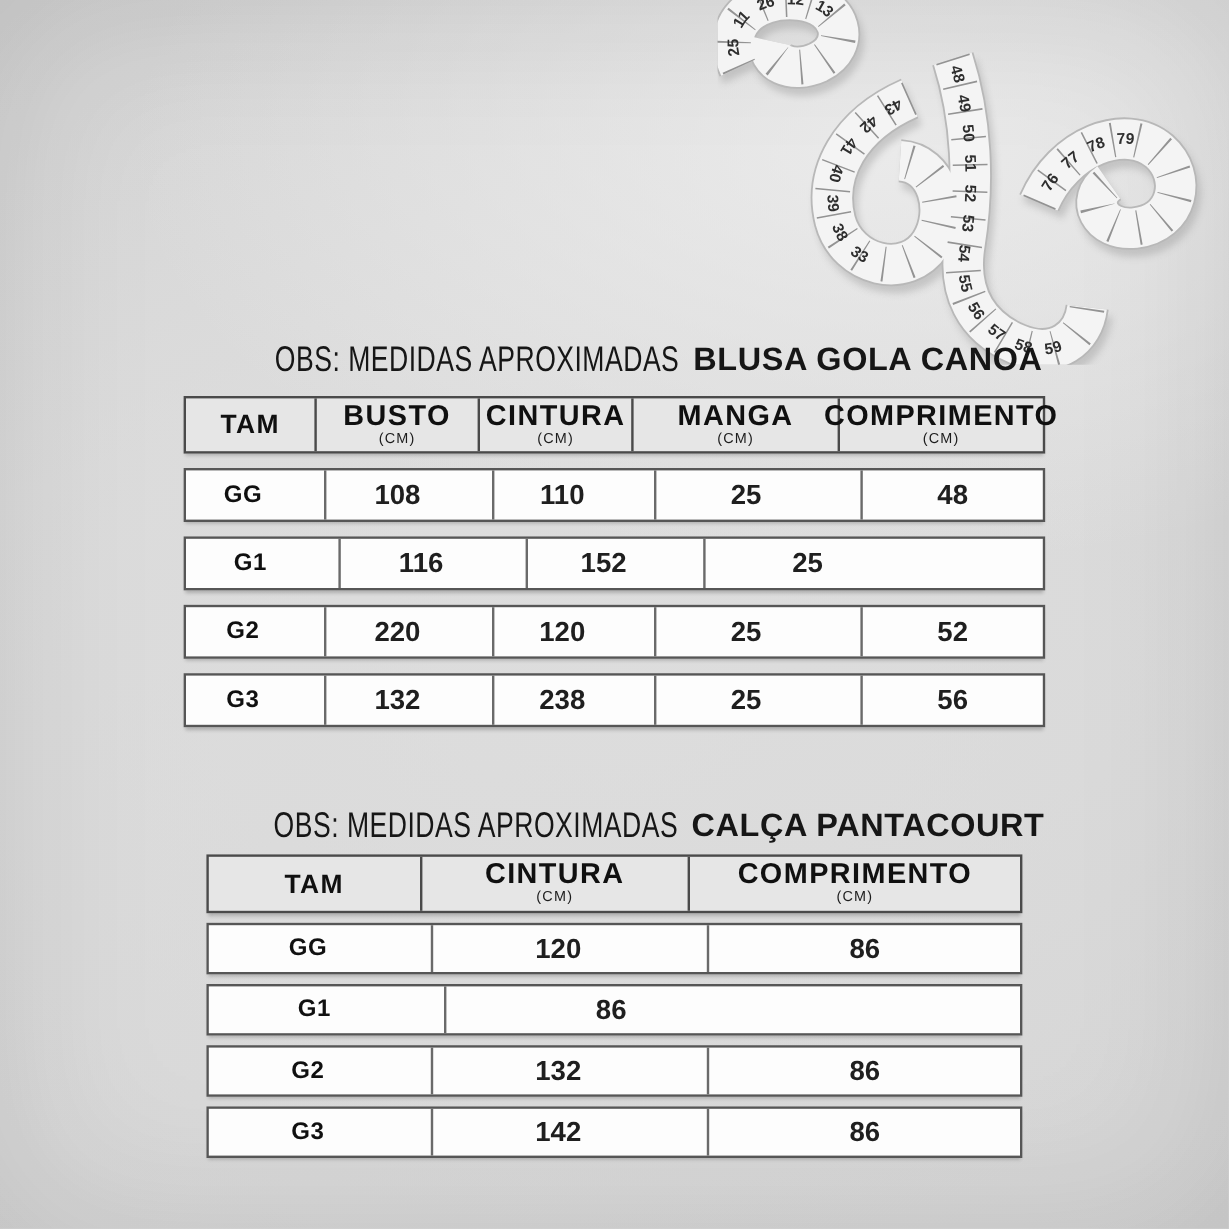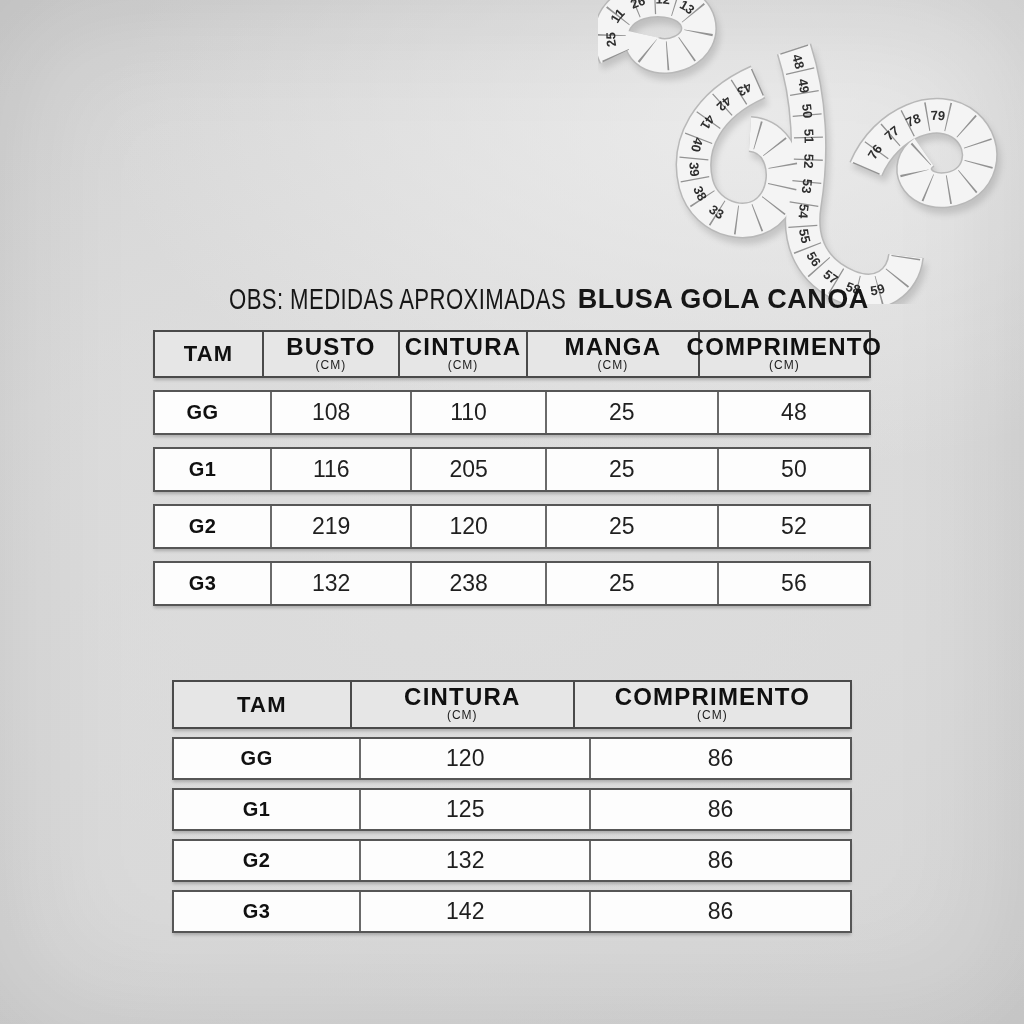--- a/index.html
+++ b/index.html
@@ -61,21 +61,21 @@
     box-sizing:border-box;min-width:0;
   }
   .cell + .cell{border-left:2px solid #4a4a4a;}
   .trow .cell + .cell{border-left:2px solid #6a6a6a;}
   .t1 .c0{width:15%;} .t1 .c1{width:19%;} .t1 .c2{width:18%;} .t1 .c3{width:24%;} .t1 .c4{width:24%;}
   .t2 .c0{width:26%;} .t2 .c1{width:33%;} .t2 .c2{width:41%;}
   .col-label{font-size:24px;font-weight:700;letter-spacing:1.2px;color:#101010;line-height:20px;}
   .col-label.tam{font-size:22px;}
   .col-unit{font-size:12px;font-weight:400;letter-spacing:1px;color:#1c1c1c;line-height:14px;margin-top:1px;}
   .size-cell{font-size:20px;font-weight:700;letter-spacing:.5px;color:#101010;}
-  .val-cell{font-size:23px;font-weight:400;color:#1f1f1f;}
+  .val-cell{font-size:23px;font-weight:700;color:#1f1f1f;}
   
   .tape{position:absolute;top:-6px;left:598px;}
   .tape text{font-family:"Liberation Sans",sans-serif;font-size:13px;font-weight:700;fill:#2e2e2e;word-spacing:7px;}
 </style>
 </head>
 <body>
 
 <div class="page">
 
   <svg class="tape" viewBox="0 0 430 310" width="430" height="310" aria-hidden="true">
@@ -153,42 +153,45 @@
       <div class="trow">
         <div class="cell c0 size-cell">GG</div>
         <div class="cell c1 val-cell">108</div>
         <div class="cell c2 val-cell">110</div>
         <div class="cell c3 val-cell">25</div>
         <div class="cell c4 val-cell">48</div>
       </div>
       <div class="trow">
         <div class="cell c0 size-cell">G1</div>
         <div class="cell c1 val-cell">116</div>
-        <div class="cell c2 val-cell">205</div>
-        <div class="cell c3 val-cell">25</div>
-        <div class="cell c4 val-cell">50</div>
+        <div class="cell c2 val-cell">152</div>
+        <div class="cell c3 val-cell">25</div>
       </div>
       <div class="trow">
         <div class="cell c0 size-cell">G2</div>
-        <div class="cell c1 val-cell">219</div>
+        <div class="cell c1 val-cell">220</div>
         <div class="cell c2 val-cell">120</div>
         <div class="cell c3 val-cell">25</div>
         <div class="cell c4 val-cell">52</div>
       </div>
       <div class="trow">
         <div class="cell c0 size-cell">G3</div>
         <div class="cell c1 val-cell">132</div>
         <div class="cell c2 val-cell">238</div>
         <div class="cell c3 val-cell">25</div>
         <div class="cell c4 val-cell">56</div>
       </div>
     </div>
   </div>
 
   <div class="section2">
+    <div class="note">
+      <span class="note-prefix">OBS: MEDIDAS APROXIMADAS</span>
+      <span class="note-bold">CALÇA PANTACOURT</span>
+    </div>
 
     <div class="size-table t2">
       <div class="thead">
         <div class="cell c0">
           <span class="col-label tam">TAM</span>
         </div>
         <div class="cell c1">
           <span class="col-label">CINTURA</span>
           <span class="col-unit">(CM)</span>
         </div>
@@ -198,21 +201,20 @@
         </div>
       </div>
 
       <div class="trow">
         <div class="cell c0 size-cell">GG</div>
         <div class="cell c1 val-cell">120</div>
         <div class="cell c2 val-cell">86</div>
       </div>
       <div class="trow">
         <div class="cell c0 size-cell">G1</div>
-        <div class="cell c1 val-cell">125</div>
         <div class="cell c2 val-cell">86</div>
       </div>
       <div class="trow">
         <div class="cell c0 size-cell">G2</div>
         <div class="cell c1 val-cell">132</div>
         <div class="cell c2 val-cell">86</div>
       </div>
       <div class="trow">
         <div class="cell c0 size-cell">G3</div>
         <div class="cell c1 val-cell">142</div>

